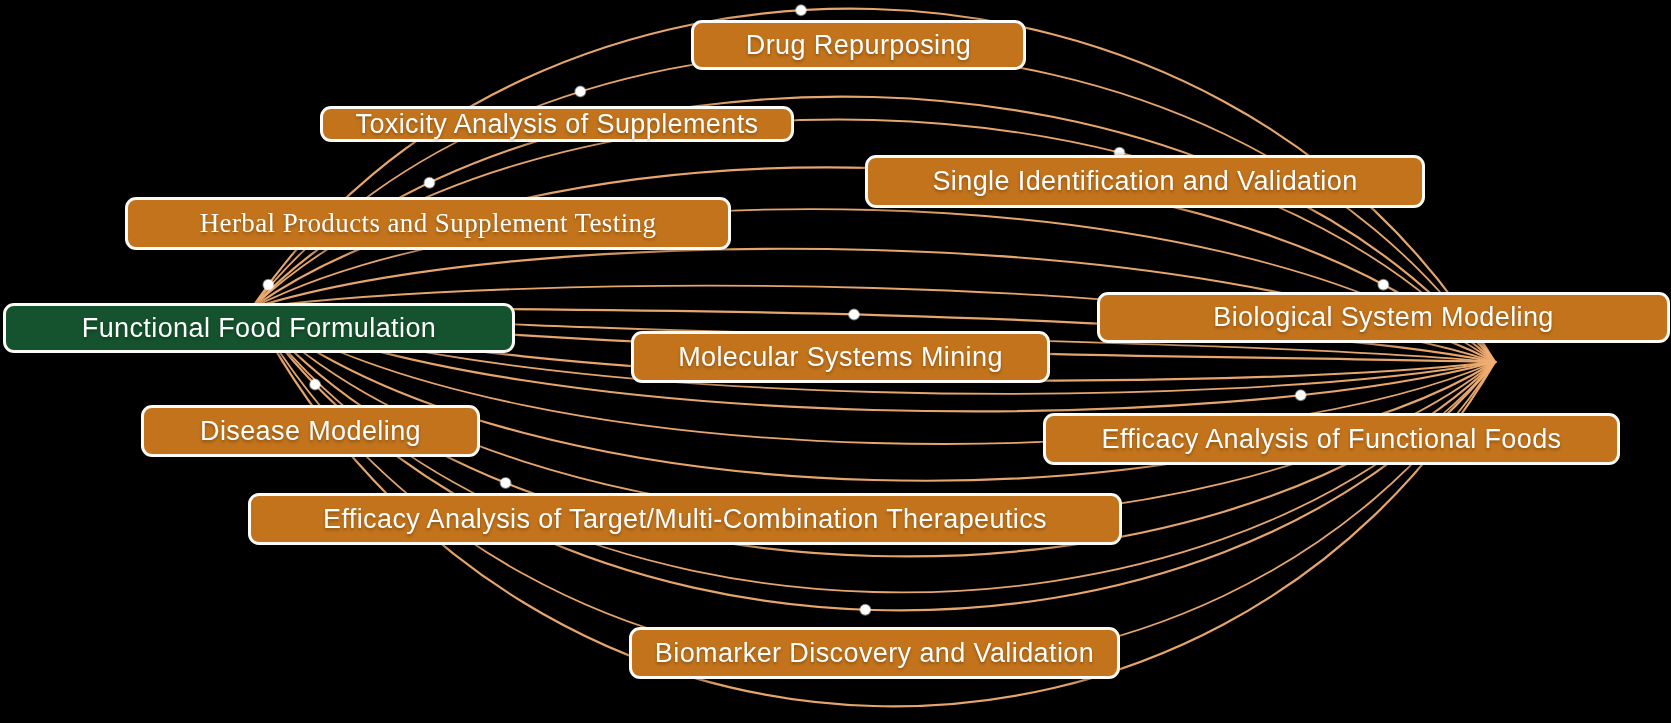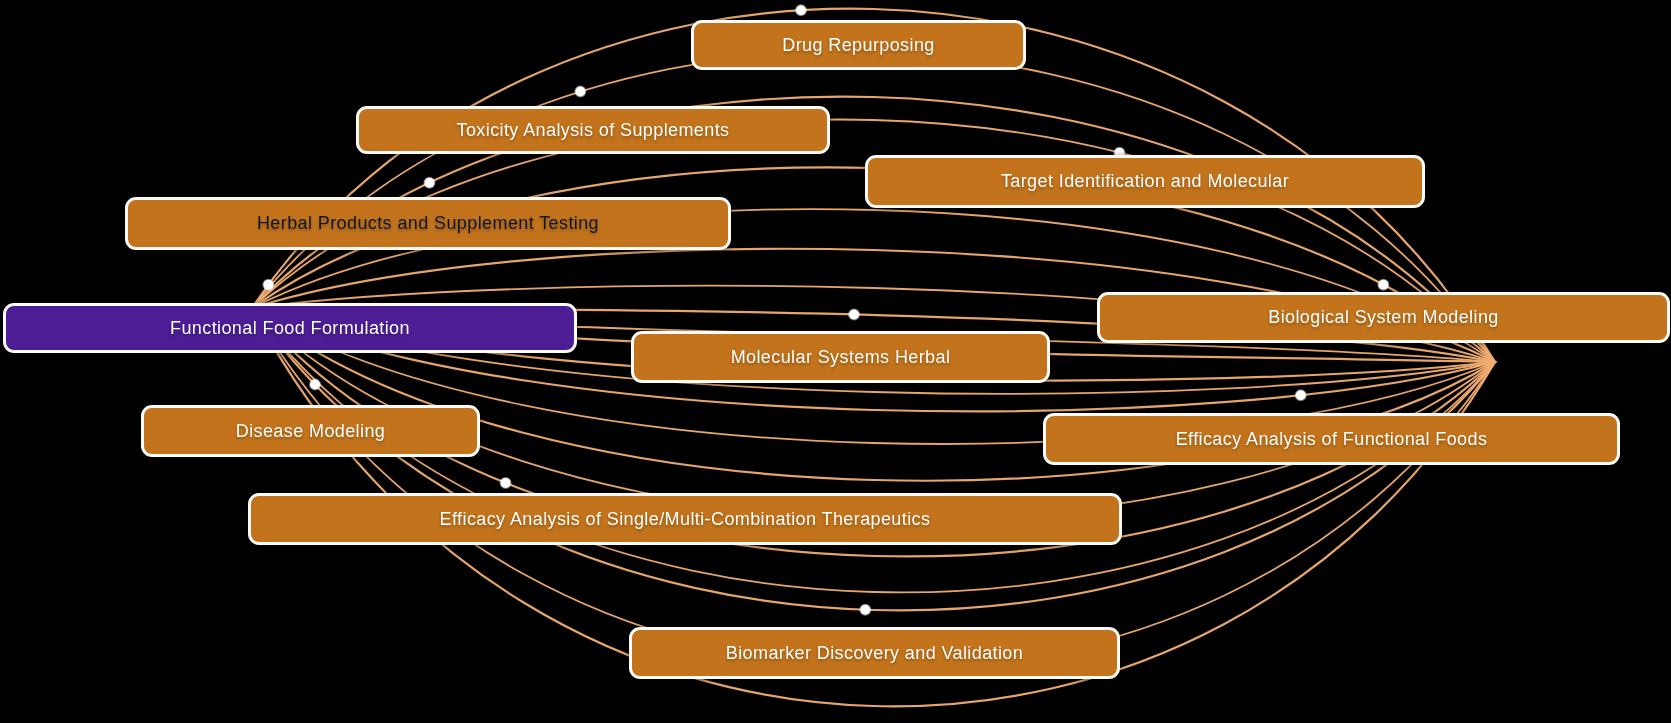--- a/index.html
+++ b/index.html
@@ -12,21 +12,21 @@
   }
   .stage svg{position:absolute;left:0;top:0;width:1671px;height:723px;}
   .node{
     position:absolute;
     box-sizing:border-box;
     display:flex;align-items:center;justify-content:center;
     text-align:center;
     border-radius:11px;
     border:3px solid rgba(255,255,255,0.96);
     color:#fff;
-    font-size:18px;
+    font-size:27px;
     letter-spacing:0.4px;
     line-height:1.05;
     padding:0 14px;
     text-shadow:0 2px 3px rgba(0,0,0,0.28);
     box-shadow:0 1px 6px rgba(0,0,0,0.45);
     white-space:nowrap;
   }
 </style>
 </head>
 <body style="background: rgb(0, 0, 0);">
@@ -51,24 +51,24 @@
       <circle cx="1119.479736328125" cy="152.71788024902344" r="5" fill="#FFFFFF" stroke="rgba(255,255,255,0.45)" stroke-width="2"></circle>
       <circle cx="1383.3516845703125" cy="284.7145690917969" r="5" fill="#FFFFFF" stroke="rgba(255,255,255,0.45)" stroke-width="2"></circle>
       <circle cx="854.0355224609375" cy="314.47308349609375" r="5" fill="#FFFFFF" stroke="rgba(255,255,255,0.45)" stroke-width="2"></circle>
       <circle cx="315.041259765625" cy="384.58184814453125" r="5" fill="#FFFFFF" stroke="rgba(255,255,255,0.45)" stroke-width="2"></circle>
       <circle cx="1300.73779296875" cy="395.1622619628906" r="5" fill="#FFFFFF" stroke="rgba(255,255,255,0.45)" stroke-width="2"></circle>
       <circle cx="505.5615539550781" cy="482.88446044921875" r="5" fill="#FFFFFF" stroke="rgba(255,255,255,0.45)" stroke-width="2"></circle>
       <circle cx="865.3035278320312" cy="609.7363891601562" r="5" fill="#FFFFFF" stroke="rgba(255,255,255,0.45)" stroke-width="2"></circle>
     </svg>
   <div id="nodes-layer">
       <div class="node" style="left: 691px; top: 20px; width: 335px; height: 50px; background: rgb(194, 115, 27); border-color: rgb(252, 251, 248); color: rgb(255, 255, 255);">Drug Repurposing</div>
-      <div class="node" style="left: 356px; top: 106px; width: 474px; height: 48px; background: rgb(194, 115, 27); border-color: rgb(252, 251, 248); color: rgb(255, 255, 255);">Toxicity Analysis of Supplements</div>
-      <div class="node" style="left: 865px; top: 155px; width: 560px; height: 53px; background: rgb(194, 115, 27); border-color: rgb(252, 251, 248); color: rgb(255, 255, 255);">Target Identification and Molecular</div>
-      <div class="node" style="left: 125px; top: 197px; width: 606px; height: 53px; background: rgb(194, 115, 27); border-color: rgb(252, 251, 248); color: #0f172a;">Herbal Products and Supplement Testing</div>
-      <div class="node" style="left: 3px; top: 303px; width: 574px; height: 50px; background: #4c1d95; border-color: rgb(252, 251, 248); color: rgb(255, 255, 255);">Functional Food Formulation</div>
+      <div class="node" style="left: 320px; top: 106px; width: 474px; height: 36px; background: rgb(194, 115, 27); border-color: rgb(252, 251, 248); color: rgb(255, 255, 255);">Toxicity Analysis of Supplements</div>
+      <div class="node" style="left: 865px; top: 155px; width: 560px; height: 53px; background: rgb(194, 115, 27); border-color: rgb(252, 251, 248); color: rgb(255, 255, 255);">Single Identification and Validation</div>
+      <div class="node" style="left: 125px; top: 197px; width: 606px; height: 53px; background: rgb(194, 115, 27); border-color: rgb(252, 251, 248); color: #ffffff; font-family: Liberation Serif, serif;">Herbal Products and Supplement Testing</div>
+      <div class="node" style="left: 3px; top: 303px; width: 512px; height: 50px; background: #14532d; border-color: rgb(252, 251, 248); color: rgb(255, 255, 255);">Functional Food Formulation</div>
       <div class="node" style="left: 1097px; top: 292px; width: 573px; height: 51px; background: rgb(194, 115, 27); border-color: rgb(252, 251, 248); color: #ffffff;">Biological System Modeling</div>
-      <div class="node" style="left: 631px; top: 331px; width: 419px; height: 52px; background: rgb(194, 115, 27); border-color: rgb(252, 251, 248); color: rgb(255, 255, 255);">Molecular Systems Herbal</div>
+      <div class="node" style="left: 631px; top: 331px; width: 419px; height: 52px; background: rgb(194, 115, 27); border-color: rgb(252, 251, 248); color: rgb(255, 255, 255);">Molecular Systems Mining</div>
       <div class="node" style="left: 141px; top: 405px; width: 339px; height: 52px; background: rgb(194, 115, 27); border-color: rgb(252, 251, 248); color: rgb(255, 255, 255);">Disease Modeling</div>
       <div class="node" style="left: 1043px; top: 413px; width: 577px; height: 52px; background: rgb(194, 115, 27); border-color: rgb(252, 251, 248); color: rgb(255, 255, 255); text-align: center;">Efficacy Analysis of Functional Foods</div>
-      <div class="node" style="left: 248px; top: 493px; width: 874px; height: 52px; background: rgb(194, 115, 27); border-color: rgb(252, 251, 248); color: rgb(255, 255, 255);">Efficacy Analysis of Single/Multi-Combination Therapeutics</div>
+      <div class="node" style="left: 248px; top: 493px; width: 874px; height: 52px; background: rgb(194, 115, 27); border-color: rgb(252, 251, 248); color: rgb(255, 255, 255);">Efficacy Analysis of Target/Multi-Combination Therapeutics</div>
       <div class="node" style="left: 589px; top: 627px; width: 491px; height: 52px; background: rgb(194, 115, 27); border-color: rgb(252, 251, 248); color: rgb(255, 255, 255); margin-left: 40px;">Biomarker Discovery and Validation</div>
     </div>
 </div>
 
 </body></html>

